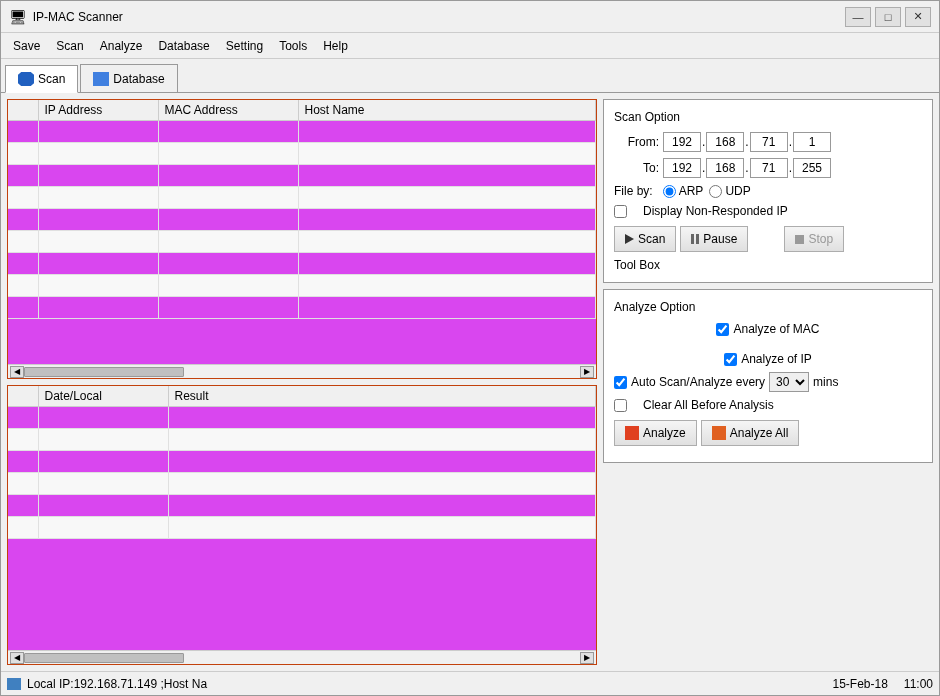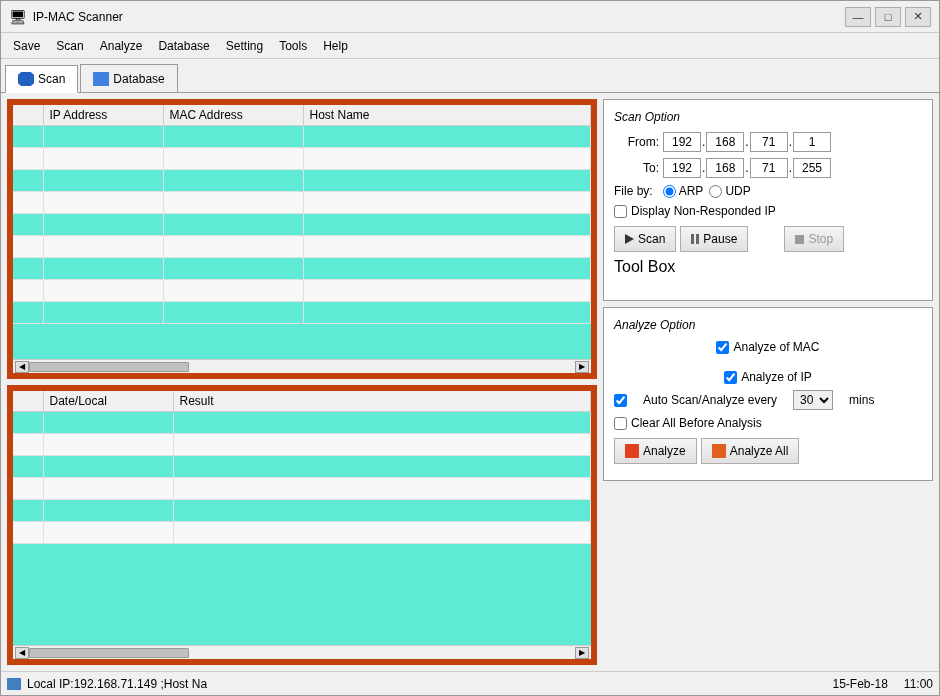--- a/index.html
+++ b/index.html
@@ -123,22 +123,22 @@
     .left-panel {
       display: flex;
       flex-direction: column;
       flex: 1;
       gap: 6px;
       min-width: 0;
     }
 
     
     .table-container {
-      border: 6px solid #c2410c;
-      background: #5eead4;
+      border: 1px solid #c2410c;
+      background: #d946ef;
       flex: 1;
       overflow: hidden;
       position: relative;
     }
 
     .data-table {
       width: 100%;
       border-collapse: collapse;
     }
 
@@ -215,21 +215,20 @@
       border: 1px solid #999;
       background: white;
       padding: 10px;
     }
 
     .panel-title {
       font-size: 12px;
       font-weight: normal;
       margin-bottom: 8px;
       color: #000;
-      font-style: italic;
     }
 
     .option-row {
       display: flex;
       align-items: center;
       margin-bottom: 6px;
     }
 
     .option-label {
       width: 45px;
@@ -267,21 +266,21 @@
     .radio-option {
       display: flex;
       align-items: center;
       gap: 3px;
       cursor: pointer;
     }
 
     .checkbox-row {
       display: flex;
       align-items: center;
-      gap: 4px;
+      gap: 16px;
       margin-bottom: 8px;
       font-size: 12px;
     }
 
     
     .btn-row {
       display: flex;
       gap: 4px;
       align-items: center;
       margin-bottom: 6px;
@@ -301,22 +300,22 @@
     }
 
     .btn.disabled {
       color: #999;
       cursor: default;
       margin-left: 32px;
     }
 
     
     .toolbox-title {
-      font-size: 16px;
-      margin-bottom: 14px;
+      font-size: 12px;
+      margin-bottom: 0;
     }
 
     
     .analyze-checkbox-row {
       display: flex;
       align-items: center;
       gap: 16px;
       margin-bottom: 6px;
       font-size: 12px;
       flex-direction: column;
@@ -324,21 +323,21 @@
 
     .analyze-check-item {
       display: flex;
       align-items: center;
       gap: 4px;
     }
 
     .auto-scan-row {
       display: flex;
       align-items: center;
-      gap: 16px;
+      gap: 4px;
       margin-bottom: 6px;
       font-size: 12px;
     }
 
     .mins-select {
       height: 20px;
       border: 1px solid #999;
       font-size: 12px;
       padding: 0 2px;
     }

